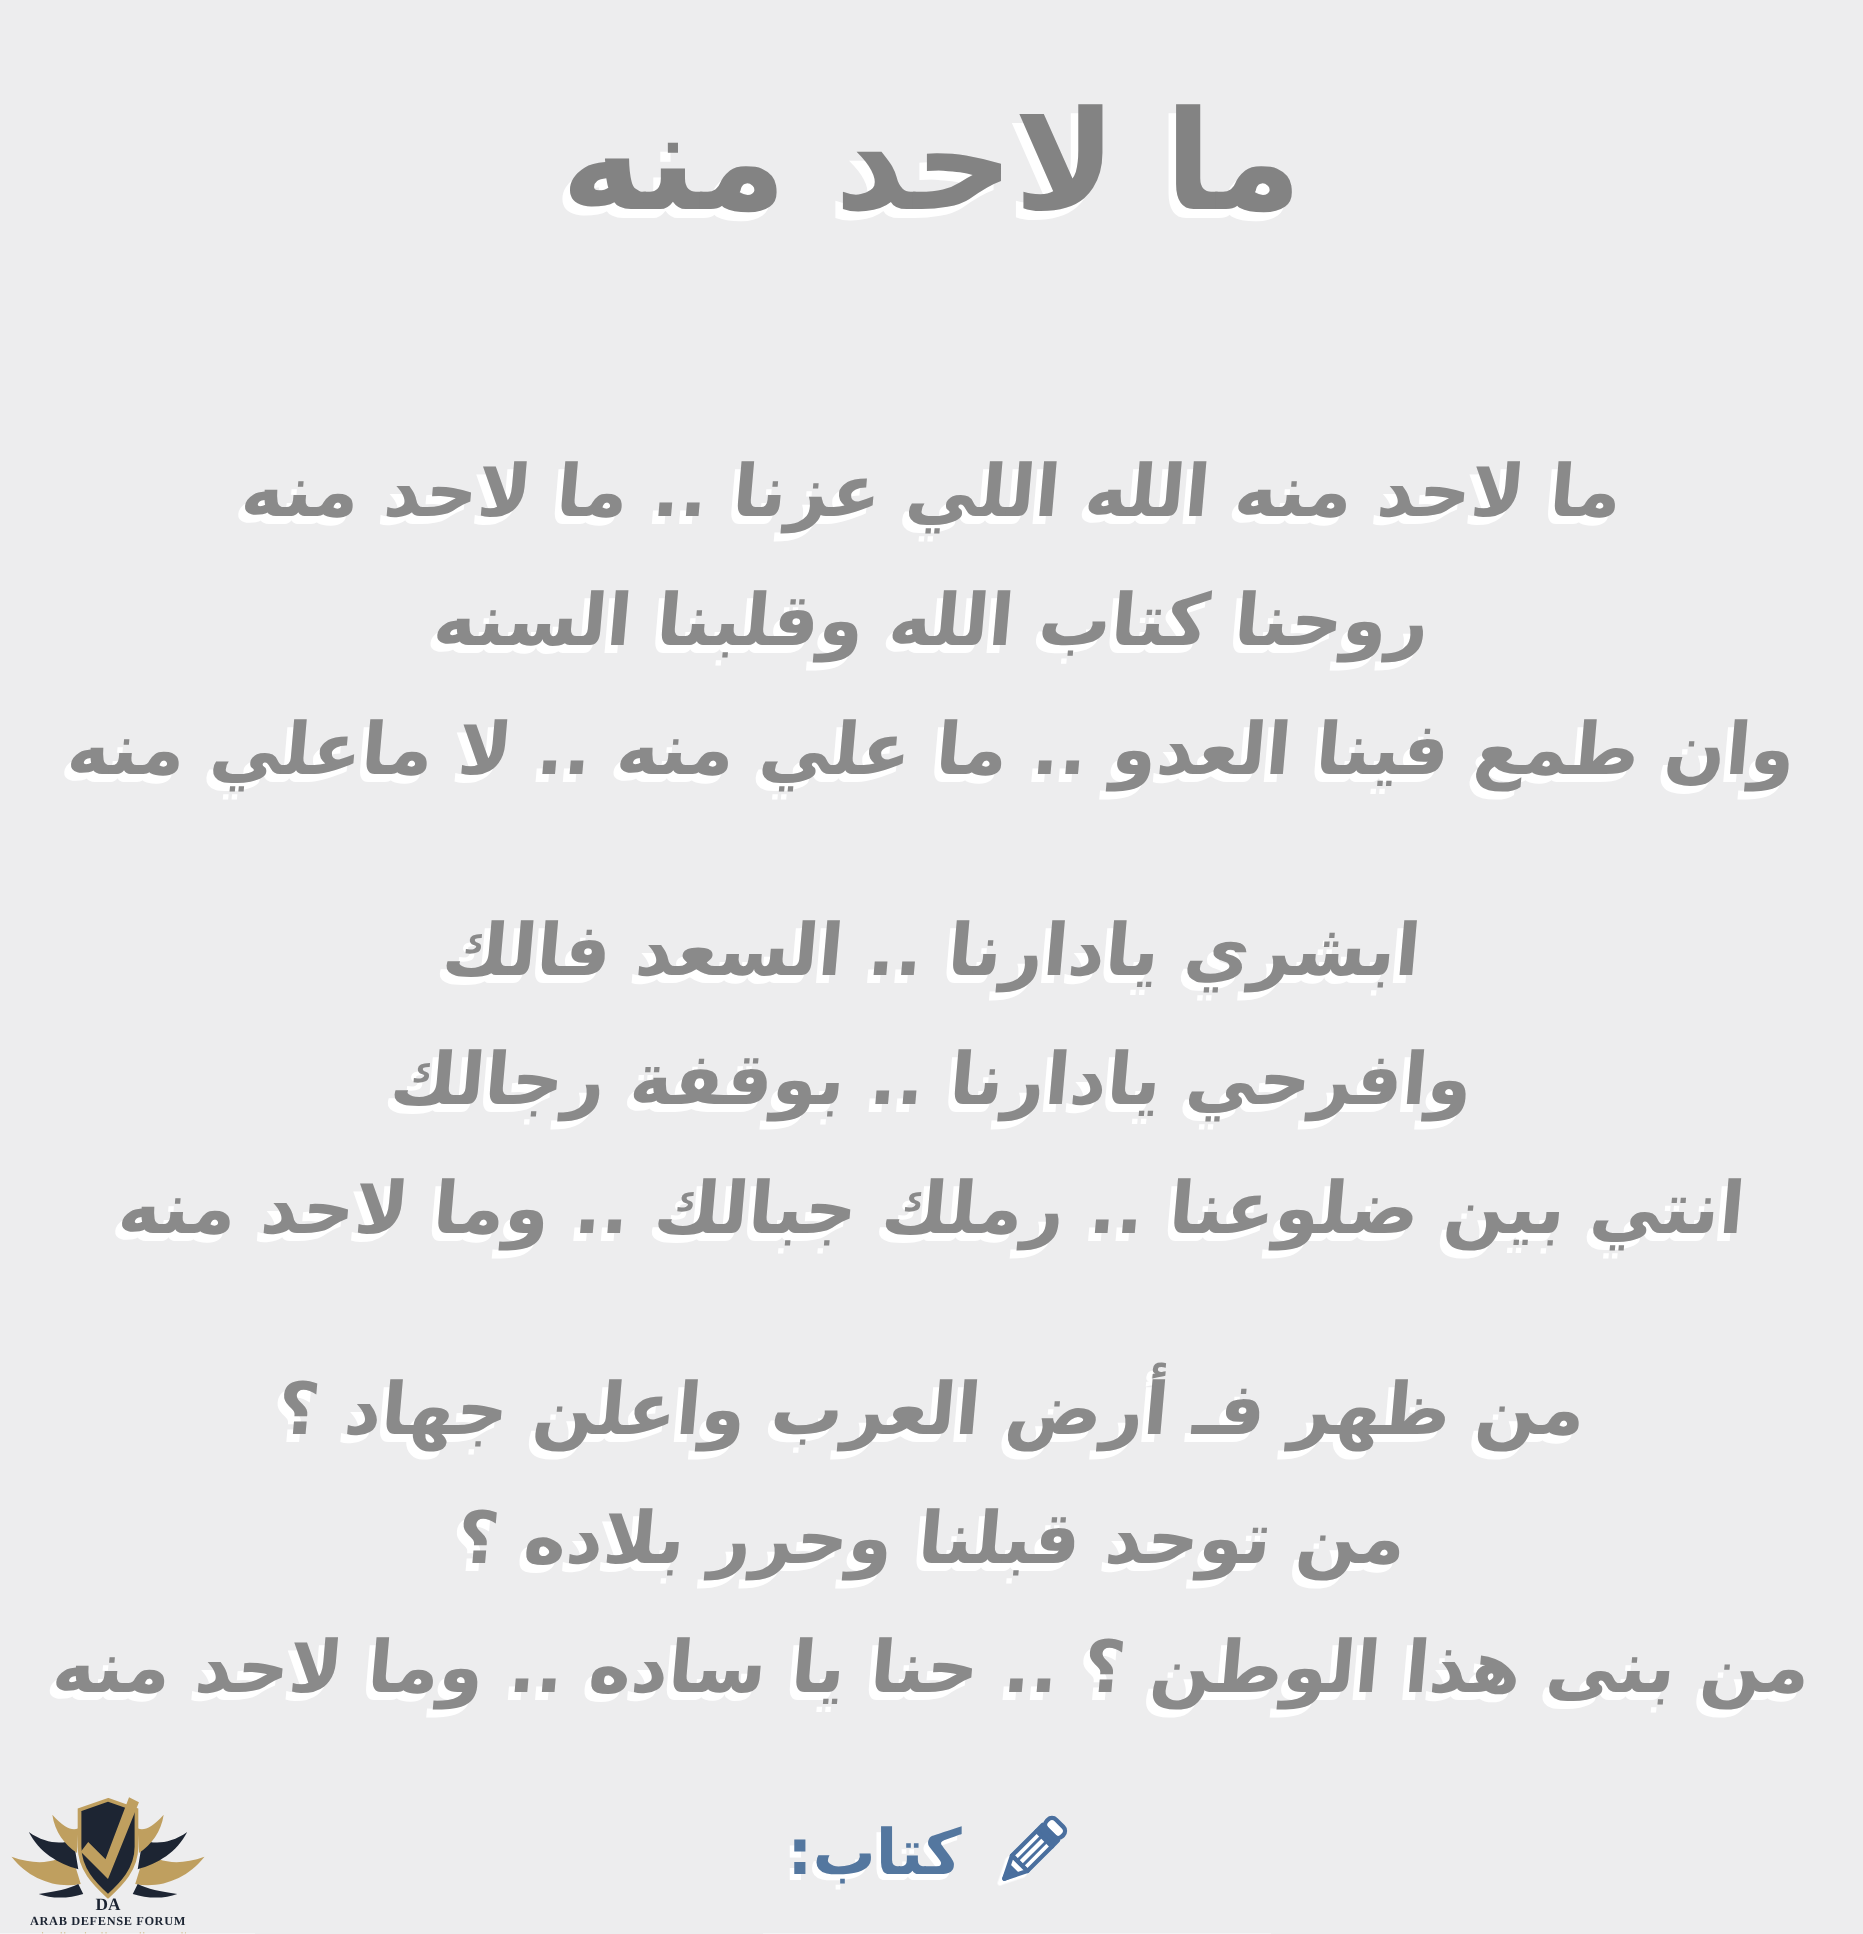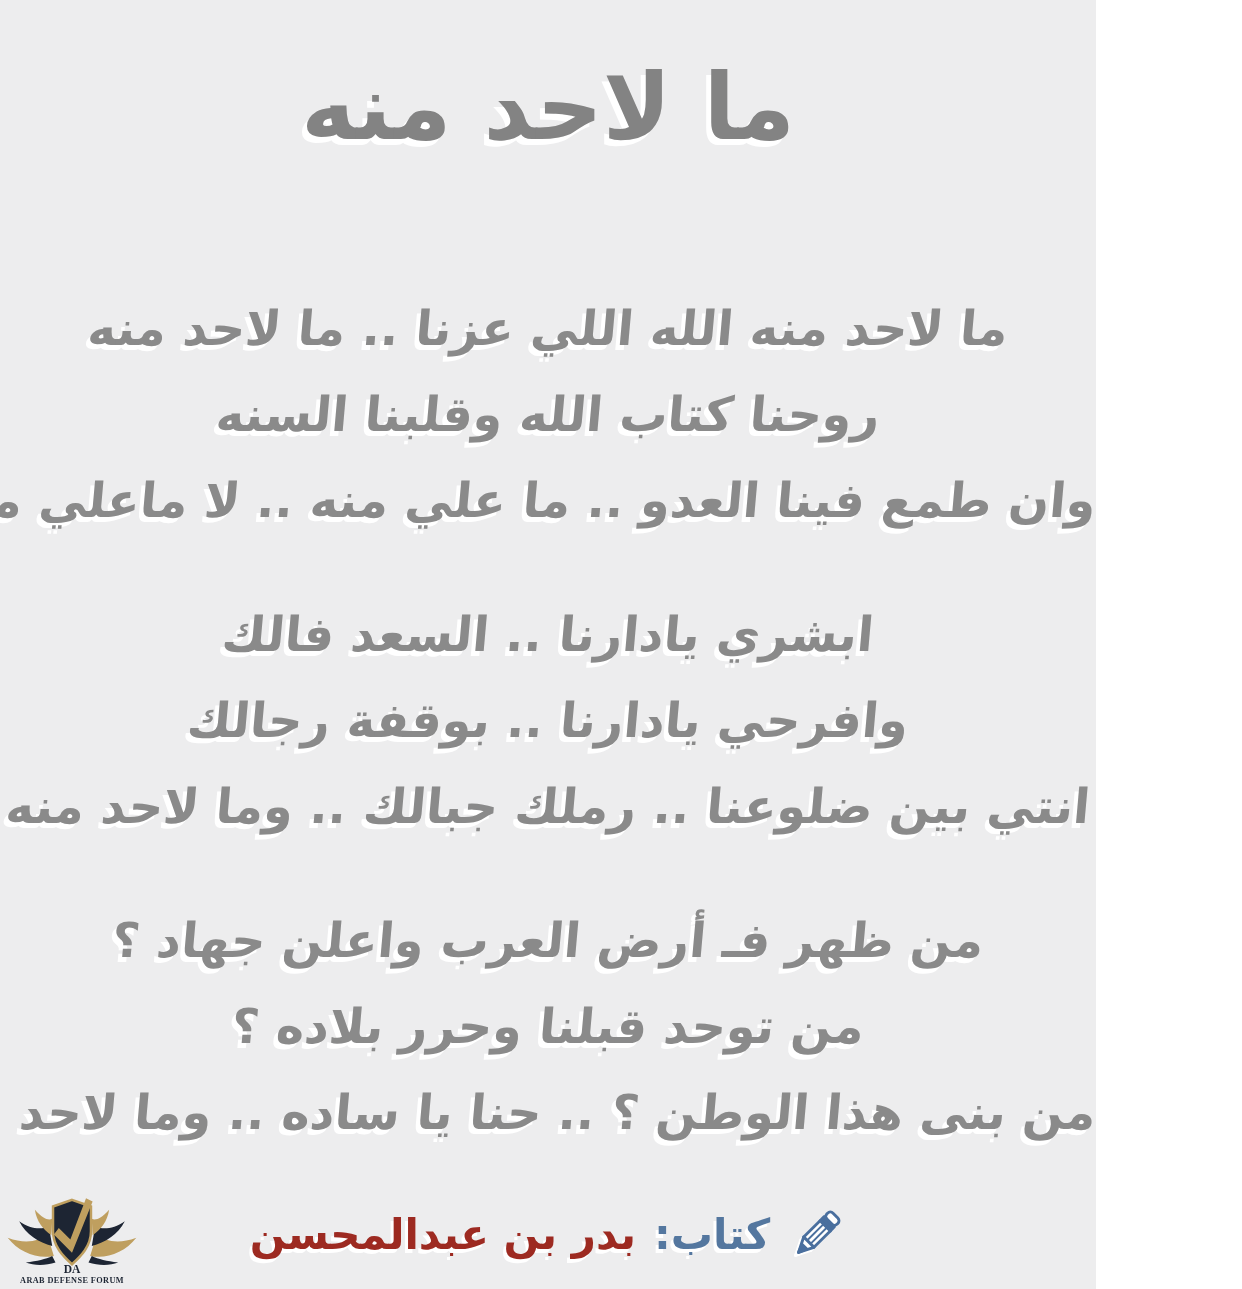--- a/index.html
+++ b/index.html
@@ -1,18 +1,18 @@
 <!DOCTYPE html>
 <html lang="ar"><head>
 <meta charset="utf-8">
 <style>
   html, body { margin: 0; padding: 0; }
   .page {
     position: relative;
-    width: 1096px;
+    width: 1242px;
     height: 1289px;
     background: #ededee;
     overflow: hidden;
     font-family: "DejaVu Sans", sans-serif;
   }
   .title {
     margin-top: 38px;
     height: 140px;
     line-height: 140px;
     text-align: center;
@@ -102,21 +102,20 @@
         <rect x="22.5" y="3" width="15" height="9" rx="4"></rect>
         <rect x="22.5" y="12" width="15" height="6" fill="#4a6f9e"></rect>
         <rect x="22.5" y="18" width="15" height="24"></rect>
         <line x1="27.5" y1="18" x2="27.5" y2="42" stroke-width="2"></line>
         <line x1="32.5" y1="18" x2="32.5" y2="42" stroke-width="2"></line>
         <path d="M22.5,42 L37.5,42 L30,57 Z"></path>
         <path d="M26.8,48.5 L33.2,48.5 L30,57 Z" fill="#4a6f9e"></path>
       </g>
     </svg>
     <span class="credits-label">كتاب:</span>
-    <span class="credits-author">بدر بن عبدالمحسن</span>
   </div>
 
   <div class="logo">
     <svg viewBox="0 0 160 132" xmlns="http://www.w3.org/2000/svg">
 
       <g>
         <path d="M58,80 C38,84 16,76 2,58 C24,66 40,62 50,54 Z" fill="#bf9f5f"></path>
         <path d="M56,68 C40,64 24,54 16,38 C30,48 44,48 52,44 Z" fill="#1d2533"></path>
         <path d="M55,55 C45,48 37,38 35,24 C45,35 51,37 56,35 Z" fill="#bf9f5f"></path>
         <path d="M60,88 C48,92 34,92 24,88 C38,86 48,84 56,80 Z" fill="#1d2533"></path>

